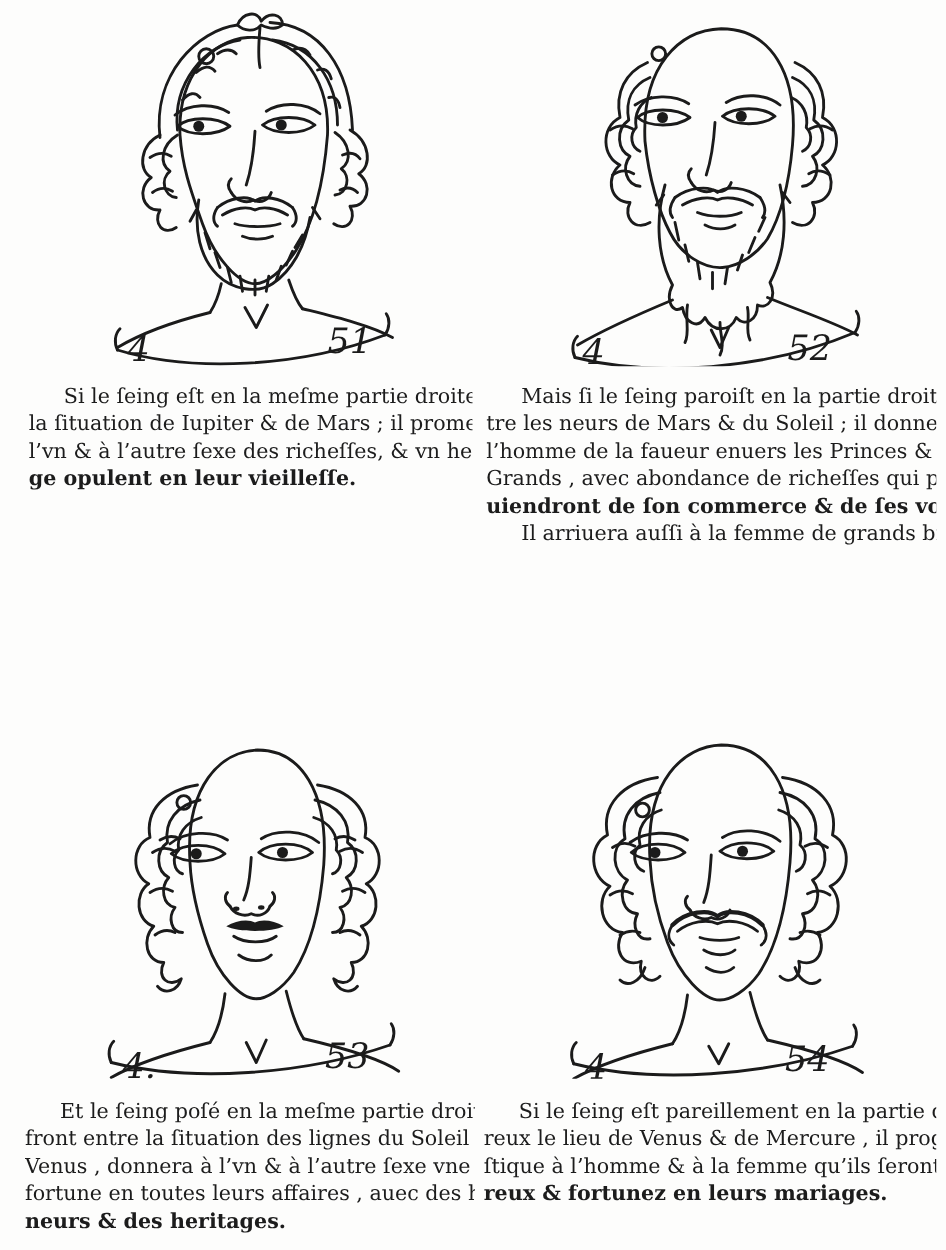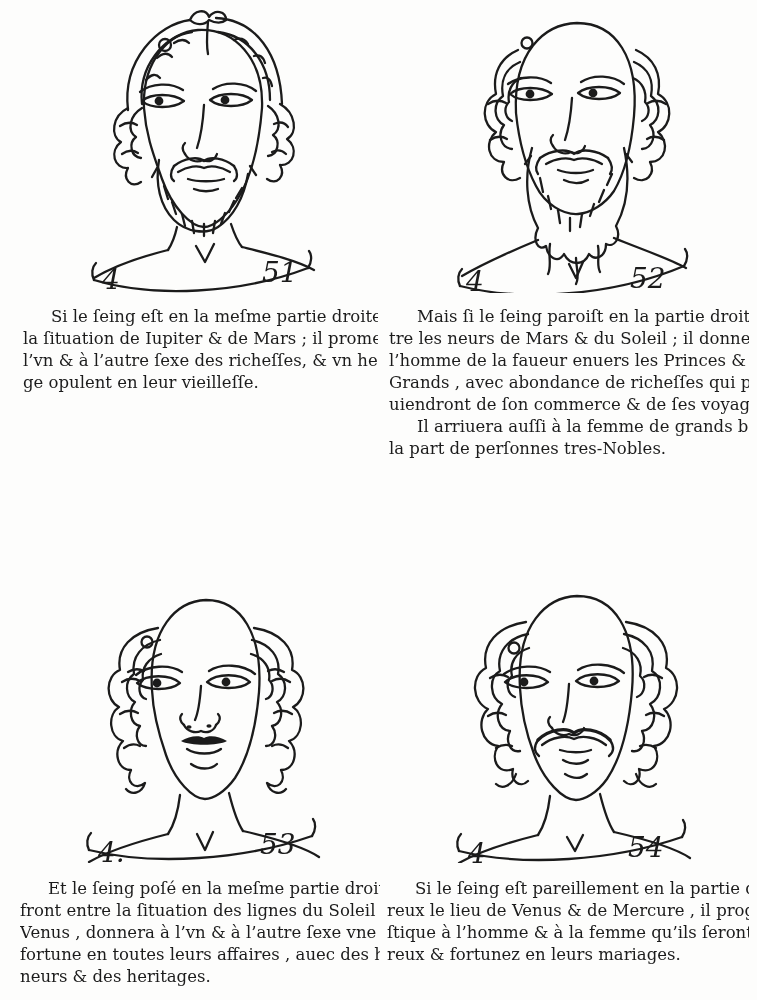--- a/index.html
+++ b/index.html
@@ -20,21 +20,21 @@
     font-size:16.5px;
     color:#1c1c1c;
   }
   .cap-line{
     line-height:22px;
     text-align:justify;
     text-align-last:justify;
     overflow:hidden;
     white-space:nowrap;
   }
-  .cap-line.end{text-align-last:left;}
+  .cap-line.end{text-align-last:left;font-weight:bold;}
   .cap-line.indent{text-indent:28px;}
   .ital{}
 </style>
 </head>
 <body>
 
 <div id="page">
 
   <div class="figure" style="left:58px;top:8px;width:285px;height:285px;">
     <svg viewBox="0 0 285 285">
@@ -309,21 +309,20 @@
       <div class="cap-line end"><span>ge opulent en leur vieilleſſe.</span></div>
     </div>
 
   <div class="caption" style="left:389px;top:306px;width:360px;">
       <div class="cap-line indent"><span>Mais ſi le ſeing paroiſt en la partie droite, en-</span></div>
       <div class="cap-line"><span>tre les neurs de </span><span class="ital">Mars</span><span> &amp; du </span><span class="ital">Soleil</span><span> ; il donnera à</span></div>
       <div class="cap-line"><span>l’homme de la faueur enuers les Princes &amp; les</span></div>
       <div class="cap-line"><span>Grands , avec abondance de richeſſes qui pro-</span></div>
       <div class="cap-line end"><span>uiendront de ſon commerce &amp; de ſes voyages.</span></div>
       <div class="cap-line indent"><span>Il arriuera auſſi à la femme de grands biens de</span></div>
-      <div class="cap-line end"><span>la part de perſonnes tres-Nobles.</span></div>
     </div>
 
   <div class="caption" style="left:20px;top:878px;width:360px;">
       <div class="cap-line indent"><span>Et le ſeing poſé en la meſme partie droite du</span></div>
       <div class="cap-line"><span>front entre la ſituation des lignes du </span><span class="ital">Soleil</span><span> &amp; de</span></div>
       <div class="cap-line"><span class="ital">Venus</span><span> , donnera à l’vn &amp; à l’autre ſexe vne bonne</span></div>
       <div class="cap-line"><span>fortune en toutes leurs affaires , auec des hon-</span></div>
       <div class="cap-line end"><span>neurs &amp; des heritages.</span></div>
     </div>
 

